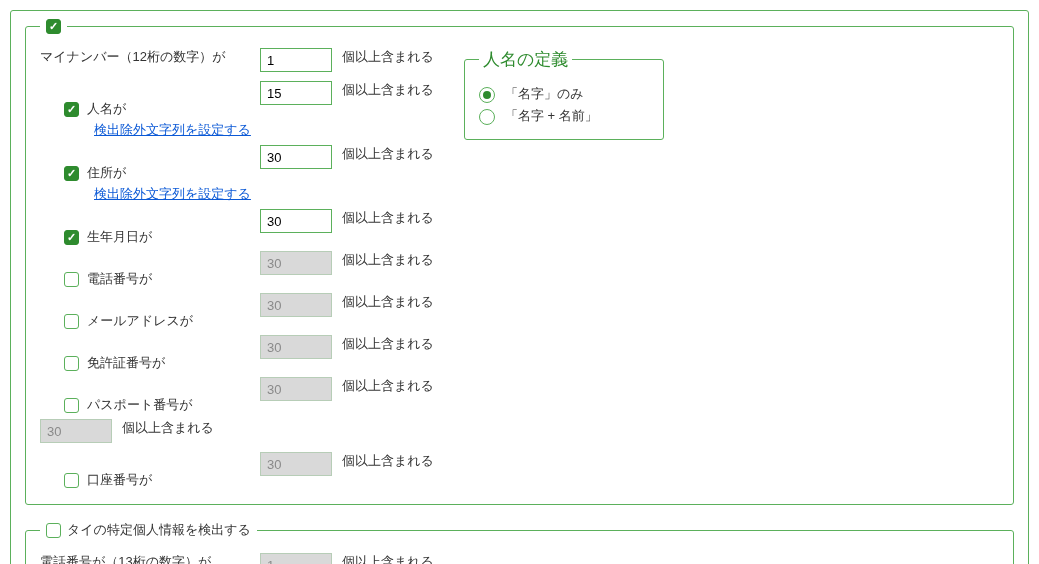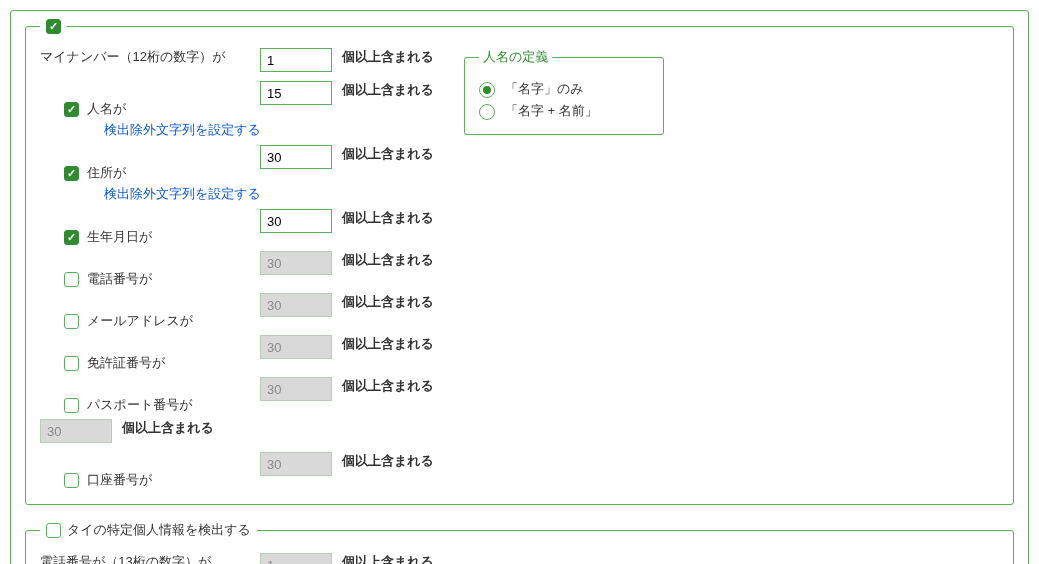--- a/index.html
+++ b/index.html
@@ -41,31 +41,31 @@
     }
     .lbl { width: 220px; display: flex; align-items: center; gap: 8px; }
     .lbl.indent { padding-left: 24px; width: 220px; margin-top: 19px; }
     .lbl-text {}
     .num {
       width: 72px; height: 24px; border: 1px solid #5bb05b;
       padding: 2px 6px; font-size: 13px; font-family: inherit;
       background: #fff;
     }
     .num.dis { background: #d9d9d9; color: #8a8a8a; border-color: #b7cdb7; }
-    .suf { margin-left: 10px; font-weight: bold; }
+    .suf { margin-left: 10px; }
     .excl {
       margin: -2px 0 6px 54px;
     }
-    .excl a { color: #0b59d6; font-size: 13px; cursor: pointer; margin-left: 10px; }
+    .excl a { color: #0b59d6; text-decoration: underline; font-size: 13px; cursor: pointer; }
     fieldset.namedef {
       border: 1px solid #5bb05b; border-radius: 3px;
       padding: 10px 18px 10px 14px; margin: 0;
       min-width: 200px;
     }
-    fieldset.namedef legend { color: #2e8b2e; font-size: 13px; padding: 0 4px; }
+    fieldset.namedef legend { color: #2e8b2e; font-size: 17px; padding: 0 4px; }
     .radio-row { display: flex; align-items: flex-end; gap: 10px; margin: 4px 0; cursor: pointer; }
     .radio {
       width: 16px; height: 16px; border: 1px solid #5bb05b; border-radius: 50%;
       background: #fff; display: inline-flex; align-items: center; justify-content: center; flex: none;
     }
     .radio.on::after { content: ""; width: 8px; height: 8px; border-radius: 50%; background: #2e8b2e; }
   </style>
 </head>
 <body>
 

